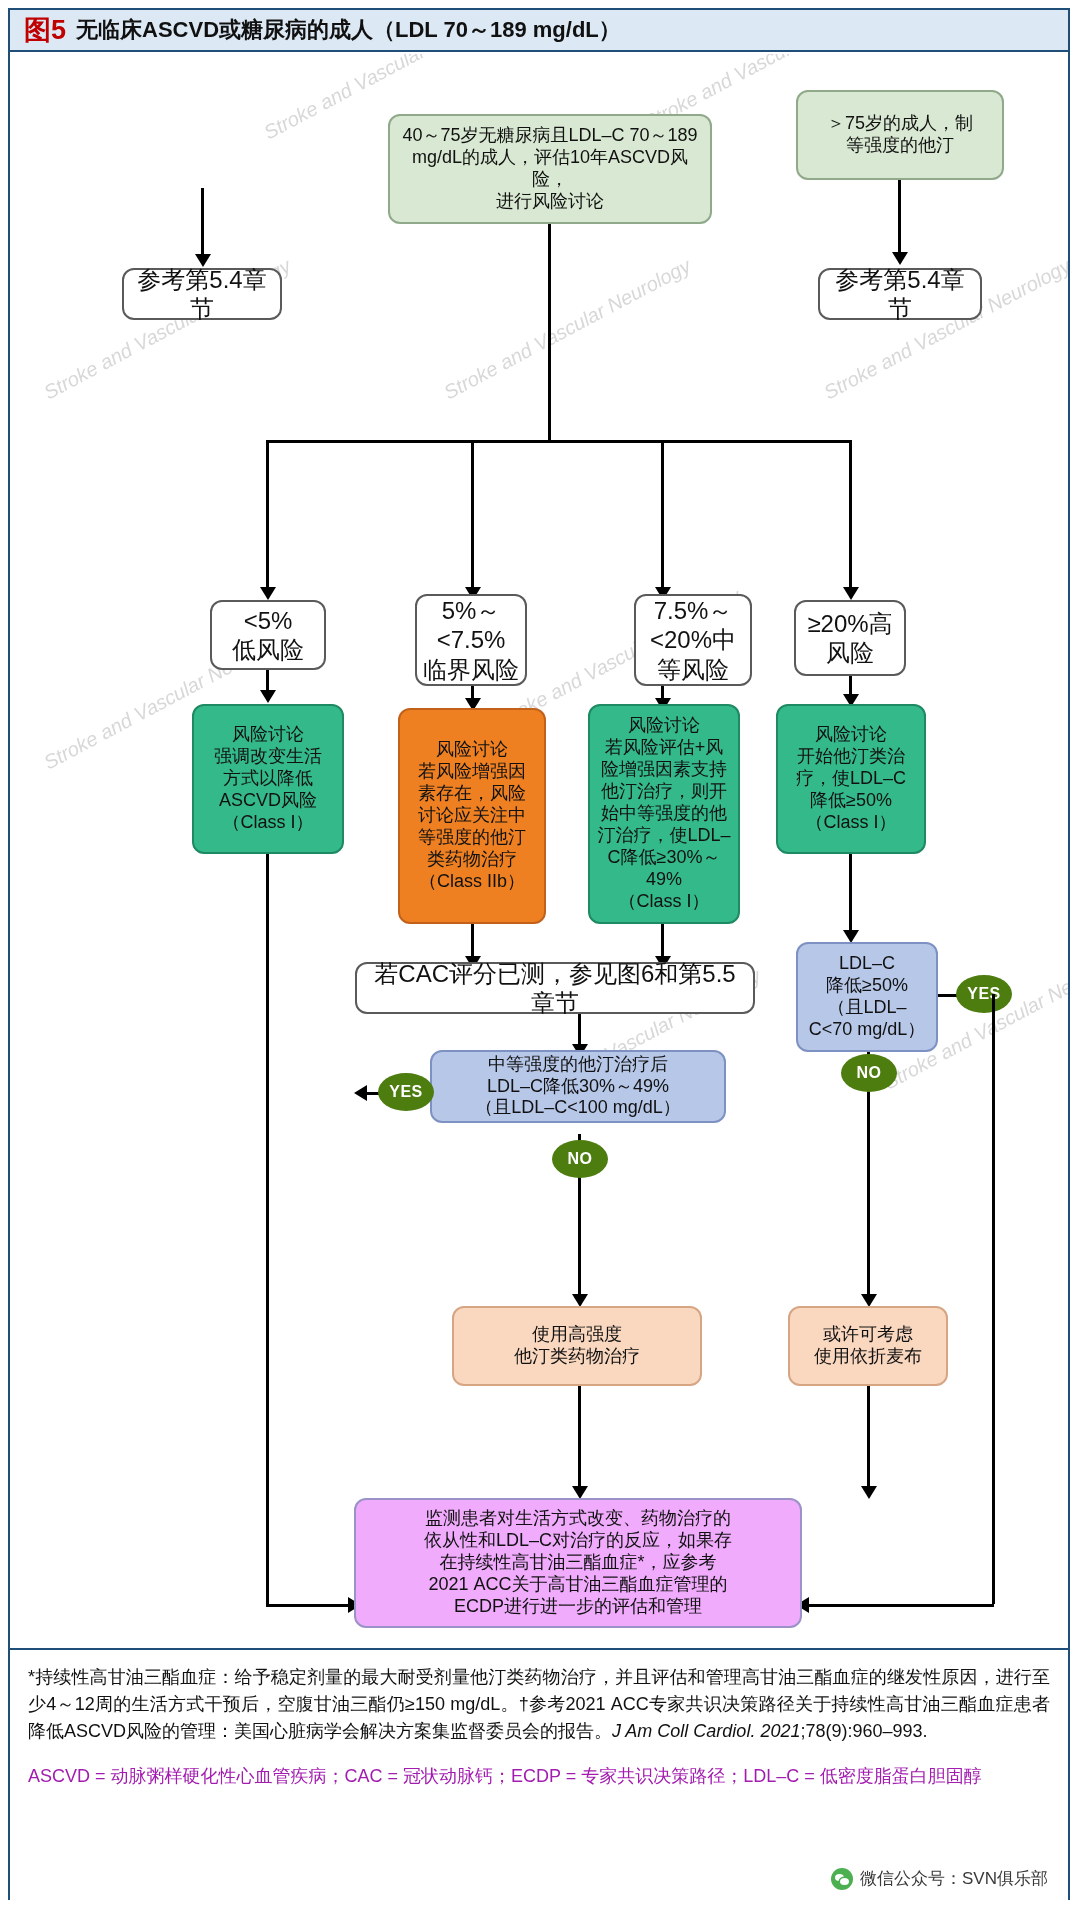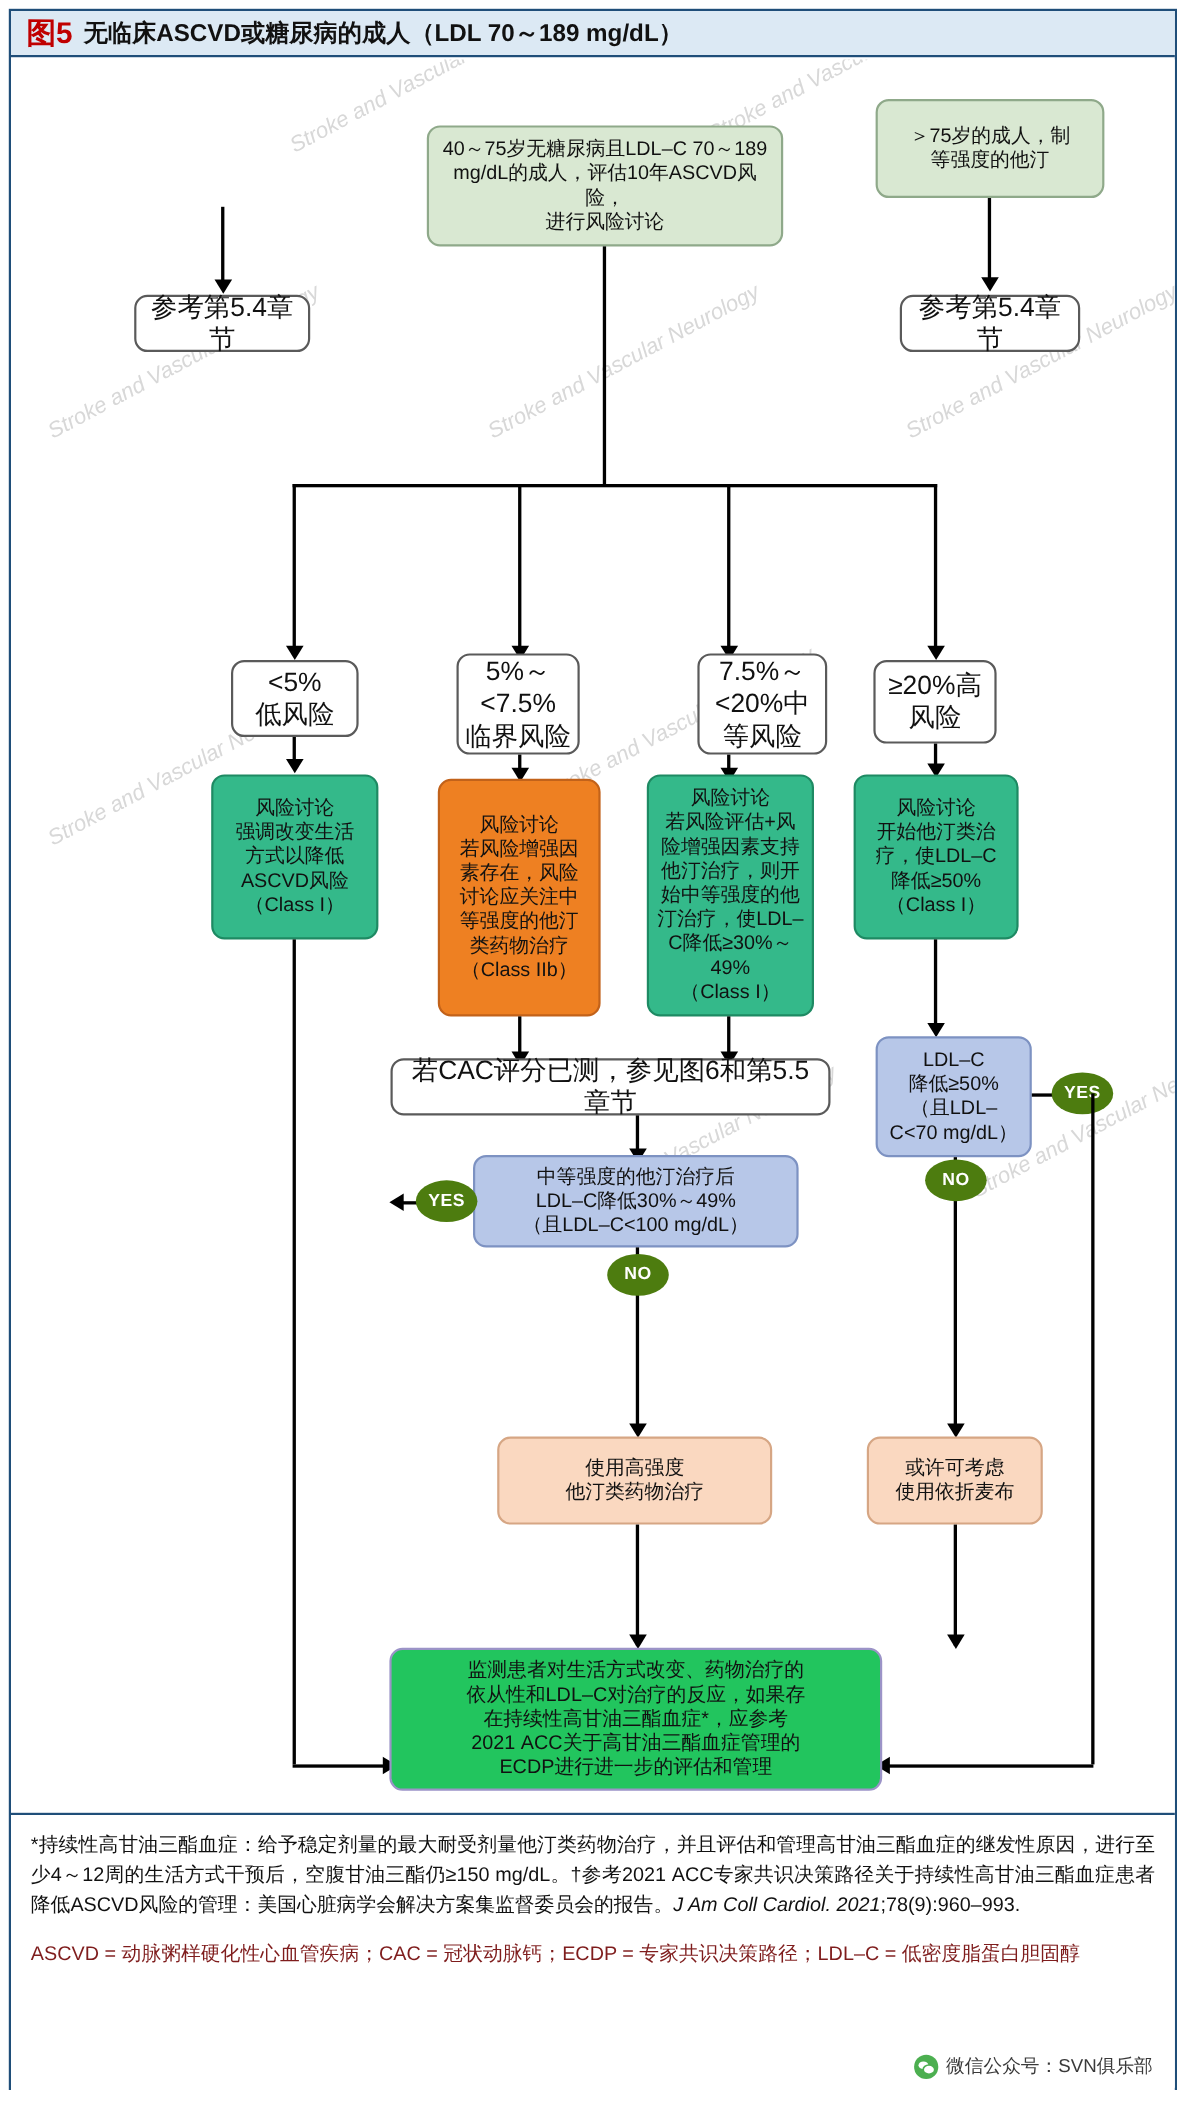--- a/index.html
+++ b/index.html
@@ -126,21 +126,21 @@
     font-size: 18px;
     color: #111;
   }
   .n-peach {
     background: #fad8c0;
     border: 2px solid #d6a684;
     font-size: 18px;
     color: #111;
   }
   .n-lav {
-    background: #22c55e;
+    background: #f0abfc;
     border: 2px solid #9b93c7;
     font-size: 18px;
     color: #111;
   }
 
   
   .vline, .hline {
     position: absolute;
     background: #000000;
   }
@@ -202,21 +202,21 @@
     font-size: 18px;
     line-height: 1.5;
     color: #111111;
     margin: 0 0 18px 0;
     text-align: justify;
   }
   .fn-p .ital { font-style: italic; }
   .fn-abbr {
     font-size: 18px;
     line-height: 1.5;
-    color: #7f1d1d;
+    color: #a21caf;
     margin: 0;
   }
   .wechat {
     position: absolute;
     right: 20px;
     bottom: 10px;
     display: flex;
     align-items: center;
     gap: 7px;
     font-size: 17px;
@@ -370,21 +370,21 @@
     <div class="arrow-down" style="left:455px; top:902px;"></div>
 
     <div class="vline" style="left:651px; top:870px; height:38px;"></div>
     <div class="arrow-down" style="left:645px; top:902px;"></div>
 
     <div class="node n-white" style="left:345px; top:908px; width:400px; height:52px;">若CAC评分已测，参见图6和第5.5章节</div>
 
     <div class="vline" style="left:568px; top:960px; height:36px;"></div>
     <div class="arrow-down" style="left:562px; top:990px;"></div>
 
-    <div class="node n-blue" style="left:420px; top:996px; width:296px; height:84px;text-align:center;">中等强度的他汀治疗后
+    <div class="node n-blue" style="left:420px; top:996px; width:296px; height:73px;text-align:center;">中等强度的他汀治疗后
 LDL–C降低30%～49%
 （且LDL–C&lt;100 mg/dL）</div>
 
     <div class="hline" style="left:352px; top:1038px; width:68px;"></div>
     <div class="pill" style="left:368px; top:1019px; width:56px; height:38px;">YES</div>
     <div class="arrow-left" style="left:344px; top:1031px;"></div>
 
     <div class="vline" style="left:568px; top:1080px; height:166px;"></div>
     <div class="pill" style="left:542px; top:1086px; width:56px; height:38px;">NO</div>
     <div class="arrow-down" style="left:562px; top:1240px;"></div>

